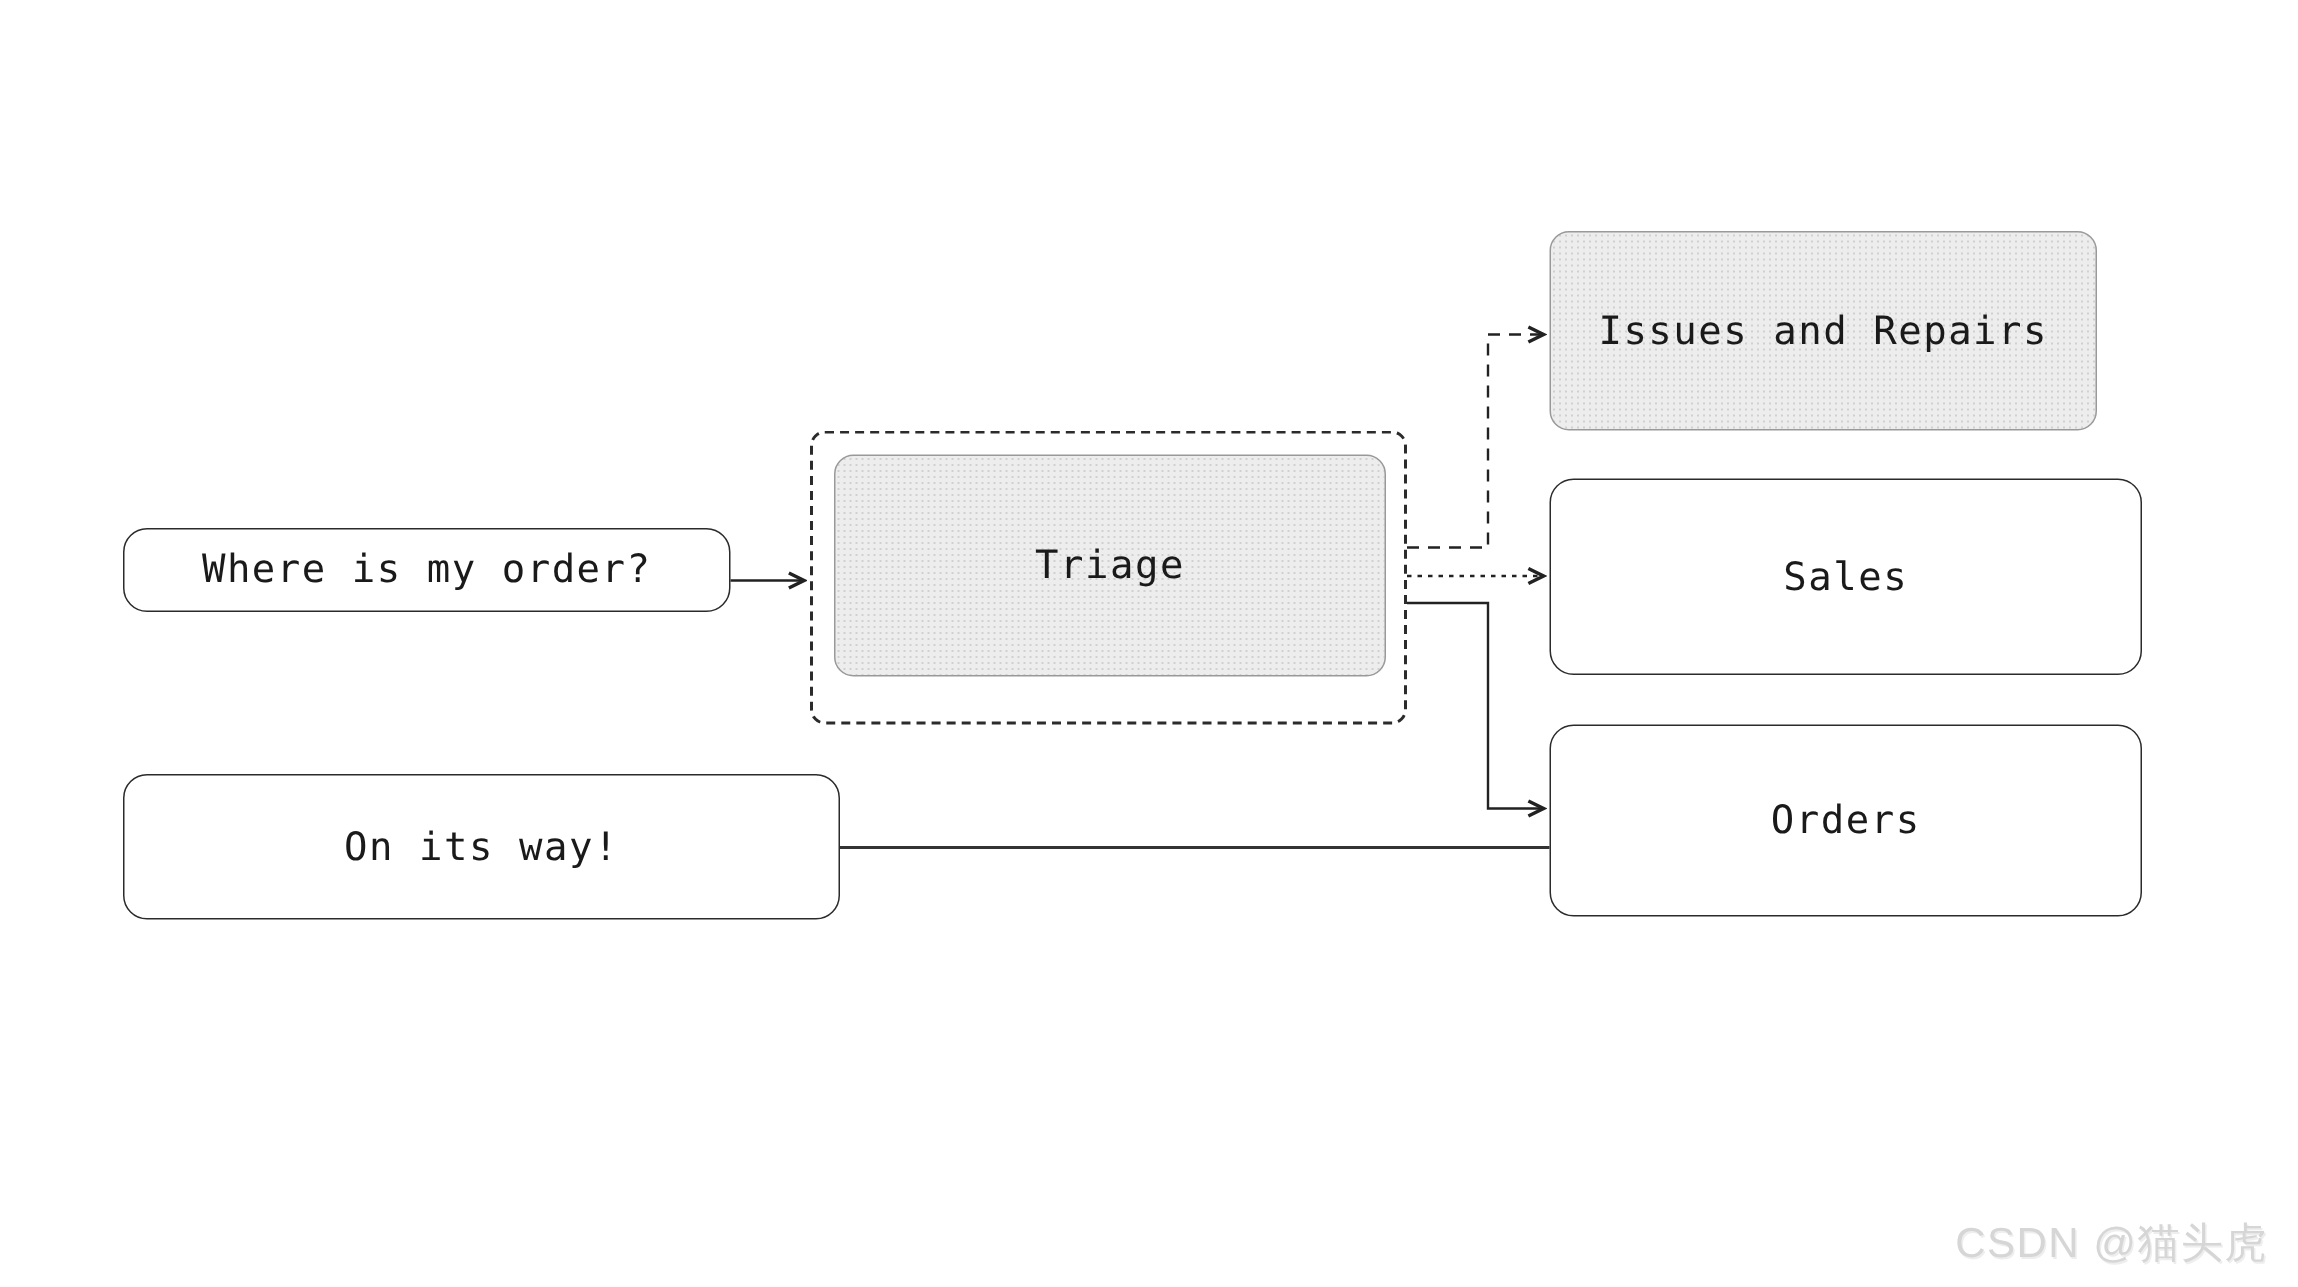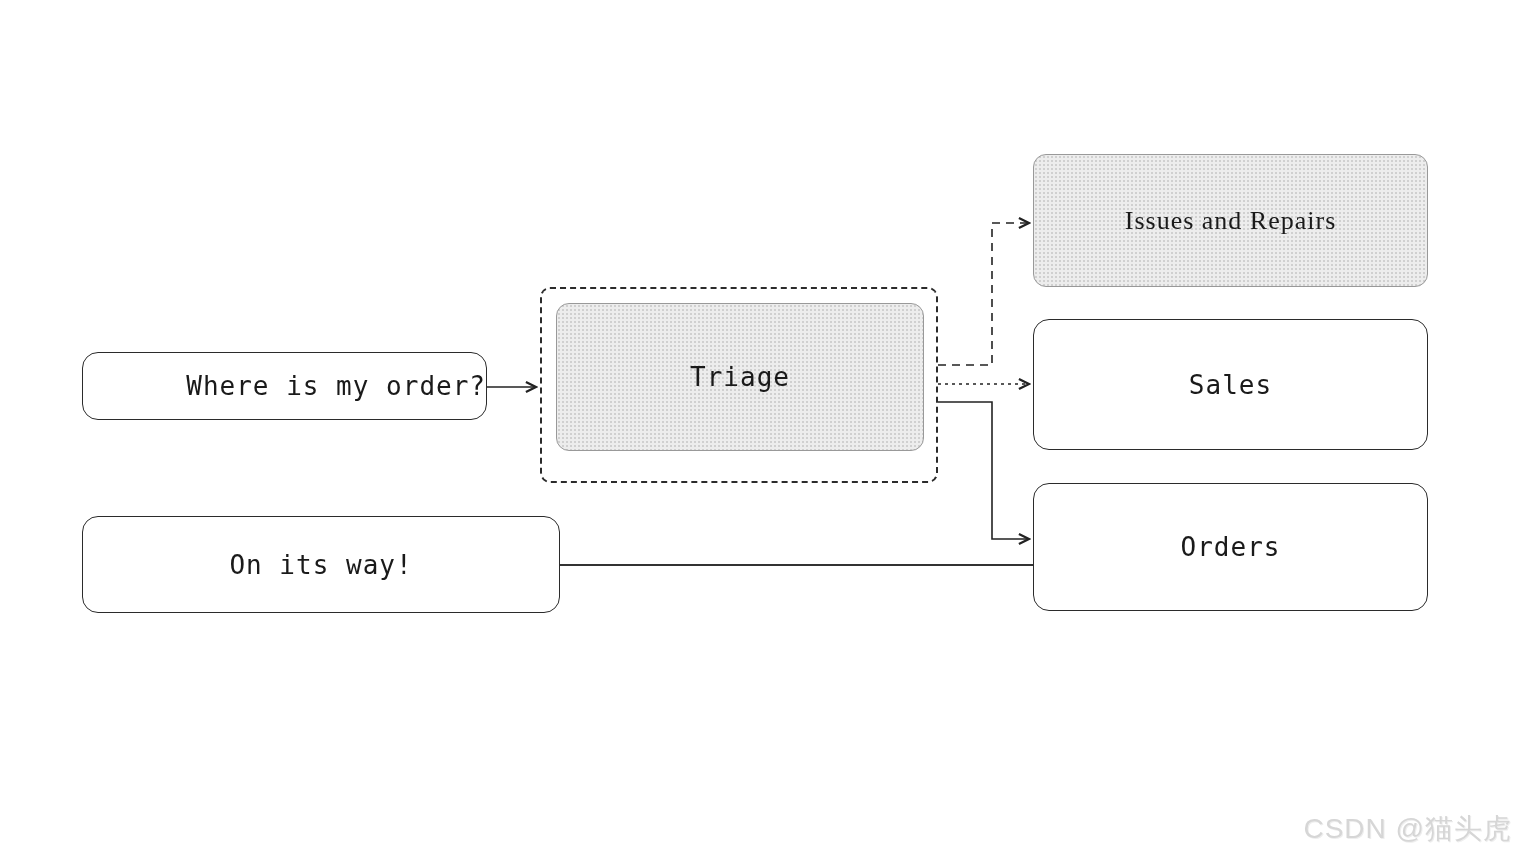--- a/index.html
+++ b/index.html
@@ -84,31 +84,31 @@
 
     <path d="M938,365 L992,365 L992,223 L1029,223" fill="none" stroke="#222222" stroke-width="1.6" stroke-dasharray="8 6" marker-end="url(#arrow)"></path>
 
     <path d="M938,384 L1029,384" fill="none" stroke="#222222" stroke-width="1.6" stroke-dasharray="3 4" marker-end="url(#arrow)"></path>
 
     <path d="M938,402 L992,402 L992,539 L1029,539" fill="none" stroke="#222222" stroke-width="1.6" marker-end="url(#arrow)"></path>
 
     <path d="M1033,565 L490,565" fill="none" stroke="#333333" stroke-width="2" marker-end="url(#arrow-thick)"></path>
   </svg>
 
-  <div class="node plain" style="left:82px; top:352px; width:405px; height:68px;justify-content:flex-end;">
+  <div class="node plain" style="left:82px; top:352px; width:405px; height:56px;">
     <span>Where is my order?</span>
   </div>
 
   <div class="dashed-container" style="left:540px; top:287px; width:398px; height:196px;"></div>
 
   <div class="node shaded" style="left:556px; top:303px; width:368px; height:148px;">
     <span>Triage</span>
   </div>
 
-  <div class="node shaded" style="left:1033px; top:154px; width:395px; height:133px;font-family:Liberation Serif, serif;">
+  <div class="node shaded" style="left:1033px; top:154px; width:365px; height:133px;">
     <span>Issues and Repairs</span>
   </div>
 
   <div class="node plain" style="left:1033px; top:319px; width:395px; height:131px;">
     <span>Sales</span>
   </div>
 
   <div class="node plain" style="left:1033px; top:483px; width:395px; height:128px;">
     <span>Orders</span>
   </div>

